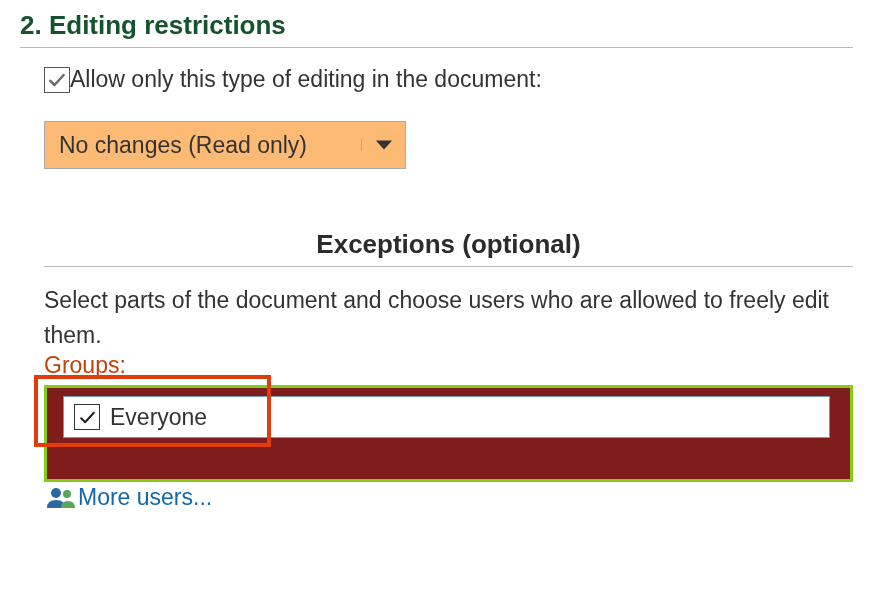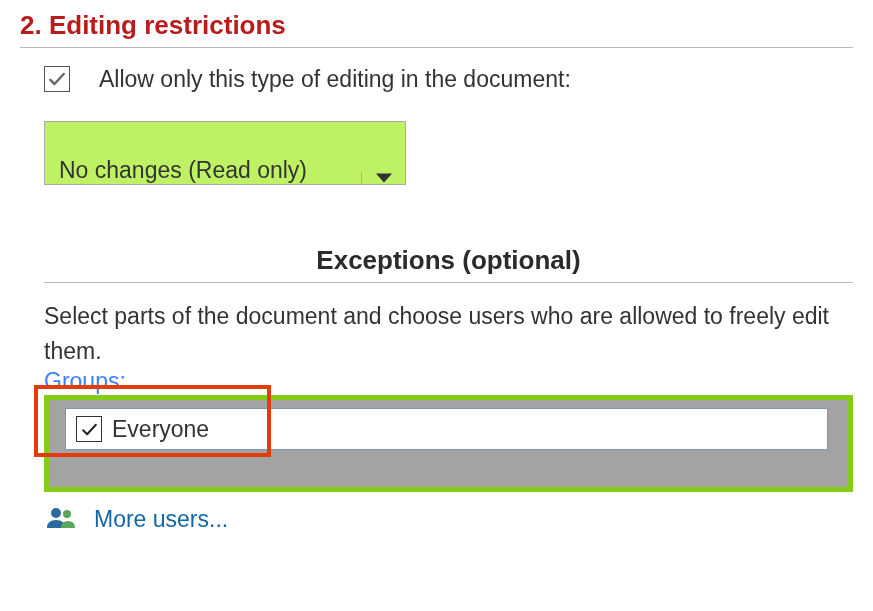--- a/index.html
+++ b/index.html
@@ -7,32 +7,32 @@
       font-family: "Segoe UI", Arial, sans-serif;
       background: #ffffff;
       width: 873px;
       height: 611px;
       padding: 10px 20px 20px 20px;
       color: #333;
     }
     .section-heading {
       font-size: 26px;
       font-weight: 700;
-      color: #b91c1c;
+      color: #14532d;
       margin-bottom: 6px;
     }
     .hr {
       border: none;
       border-top: 1px solid #b8b8b8;
       margin-bottom: 18px;
     }
     .checkbox-row {
       display: flex;
-      align-items: flex-start;
-      gap: 29px;
+      align-items: flex-end;
+      gap: 0;
       margin-left: 24px;
       margin-bottom: 28px;
     }
     .checkbox {
       width: 26px;
       height: 26px;
       border: 1.5px solid #555;
       background: #fff;
       display: flex;
       align-items: center;
@@ -41,24 +41,24 @@
     }
     .checkbox svg { width: 20px; height: 20px; }
     .checkbox-label {
       font-size: 23px;
       color: #333;
     }
     .combo {
       display: flex;
       margin-left: 24px;
       width: 362px;
-      height: 64px;
+      height: 48px;
       border: 1px solid #aaa;
-      background: #bef264;
-      align-items: flex-end;
+      background: #fdba74;
+      align-items: center;
     }
     .combo-text {
       flex: 1;
       display: flex;
       align-items: center;
       padding-left: 14px;
       font-size: 23px;
       color: #333;
     }
     .combo-btn {
@@ -85,29 +85,30 @@
       margin-bottom: 16px;
     }
     .desc {
       font-size: 23px;
       color: #333;
       margin-left: 24px;
       line-height: 1.5;
     }
     .groups-label {
       font-size: 23px;
-      color: #3b82f6;
-      margin-left: 24px;
+      color: #c2410c;
+      margin-left: 24px;
+      margin-bottom: 6px;
     }
     .groups-outer {
       position: relative;
       margin-left: 24px;
-      border: 5px solid #84cc16;
+      border: 3px solid #84cc16;
       height: 97px;
-      background: #a3a3a3;
+      background: #7f1d1d;
     }
     .groups-inner {
       position: absolute;
       left: 16px;
       right: 20px;
       top: 8px;
       height: 42px;
       border: 1px solid #7a99b8;
       background: #fff;
       display: flex;
@@ -127,23 +128,23 @@
     .groups-check svg { width: 19px; height: 19px; }
     .groups-text { font-size: 23px; color: #333; }
     .highlight {
       position: absolute;
       border: 4px solid #e23c0a;
       background: transparent;
       pointer-events: none;
     }
     .more-users {
       display: flex;
-      align-items: flex-start;
-      gap: 18px;
-      margin-top: 14px;
+      align-items: center;
+      gap: 2px;
+      margin-top: 2px;
       margin-left: 26px;
     }
     .more-users span.link {
       font-size: 23px;
       color: #1167a8;
     }
     .people-icon { width: 30px; height: 24px; }
   </style>
 </head>
 <body>

